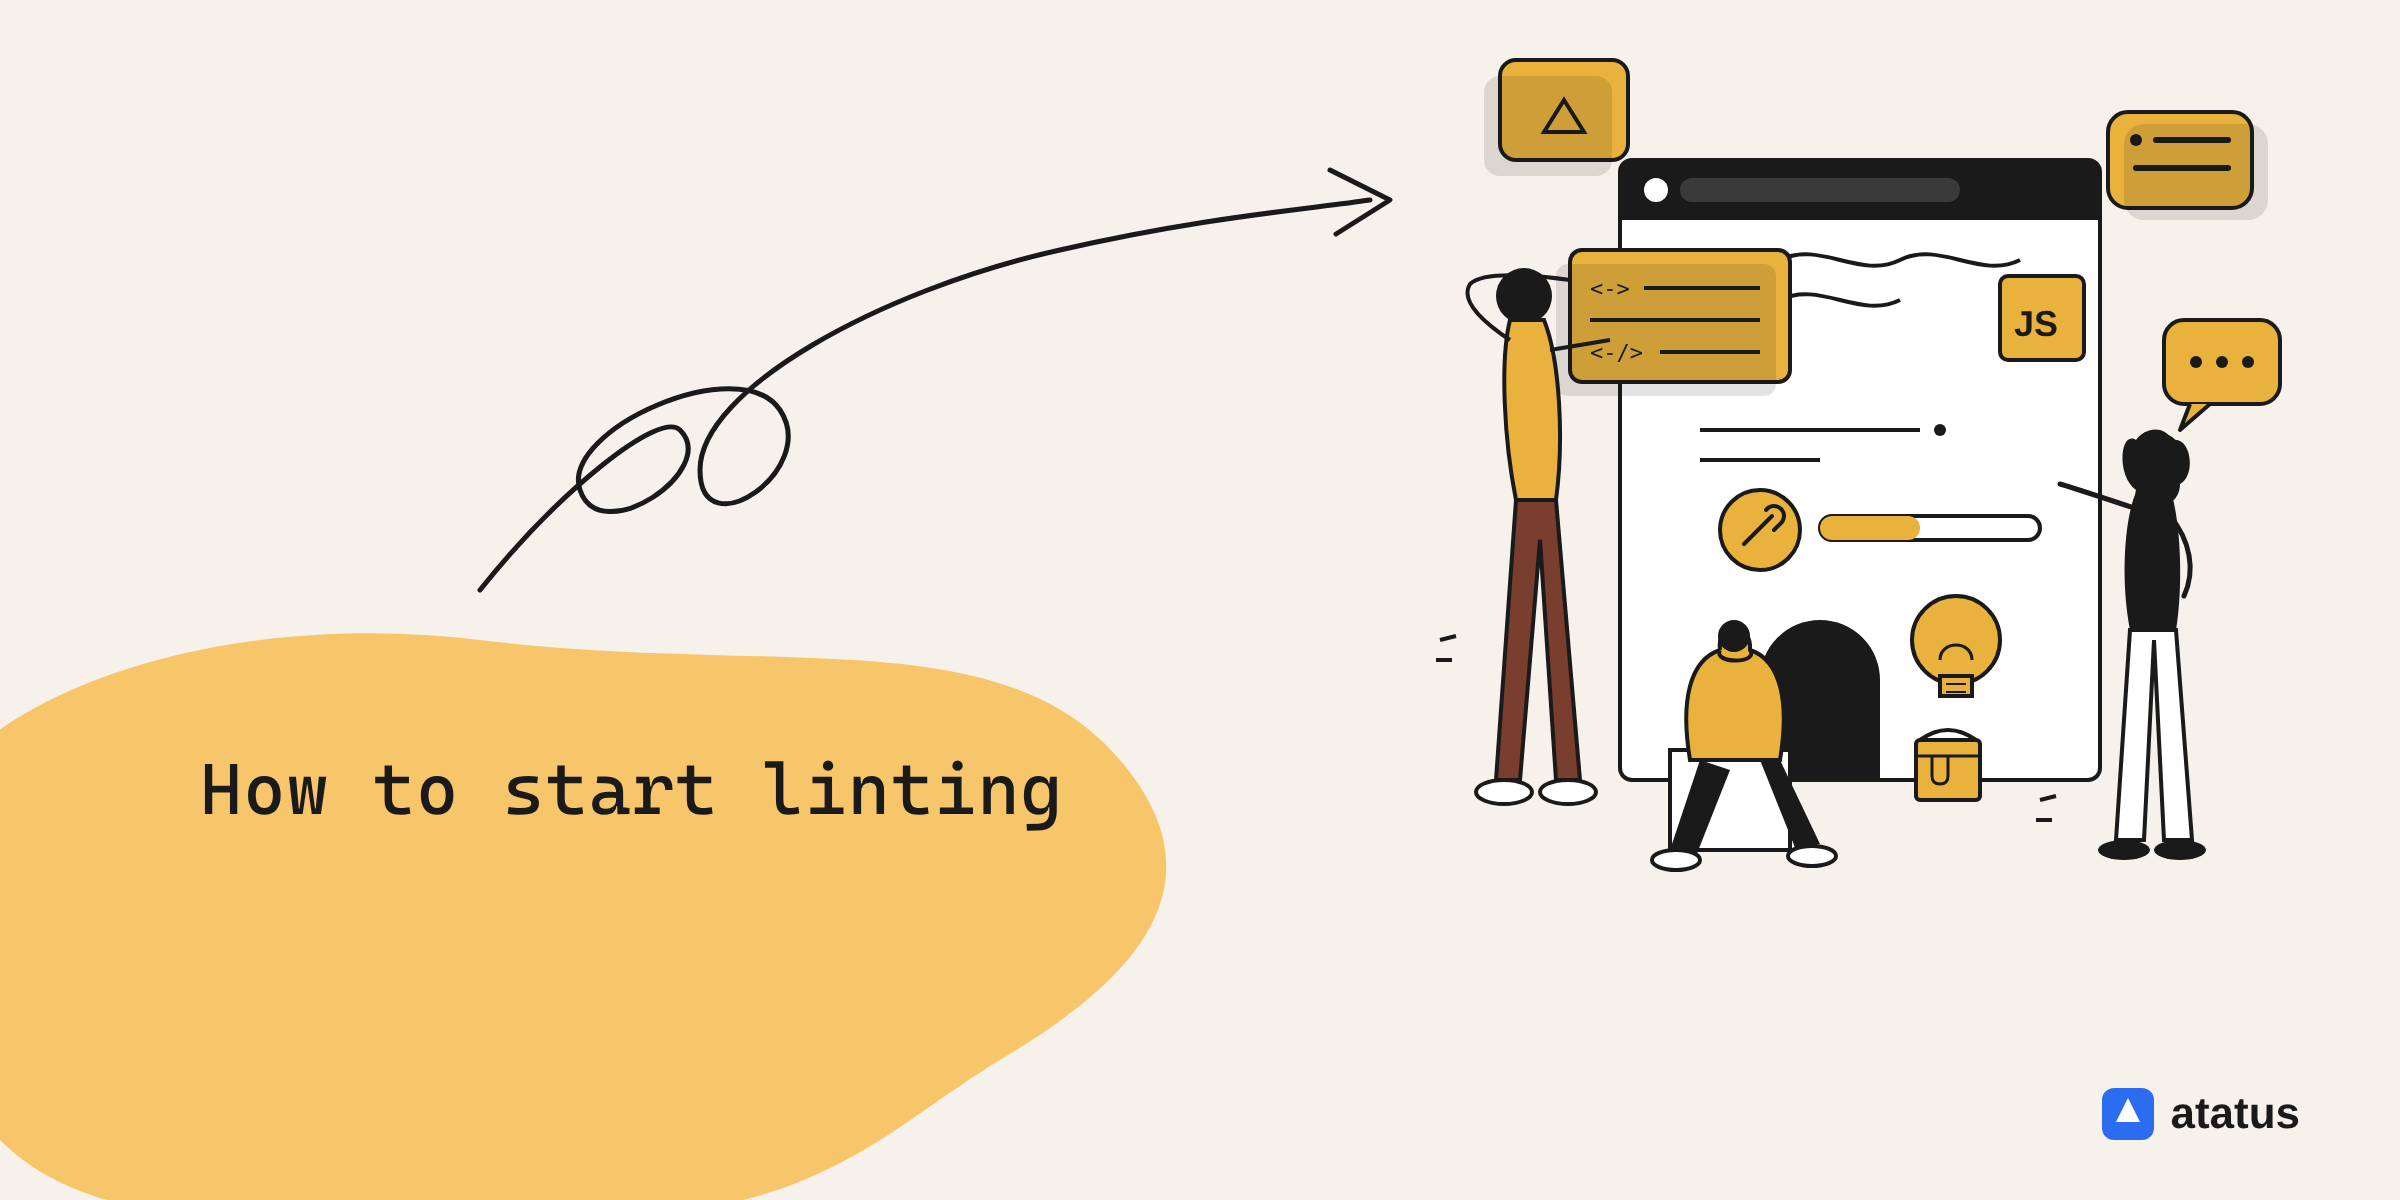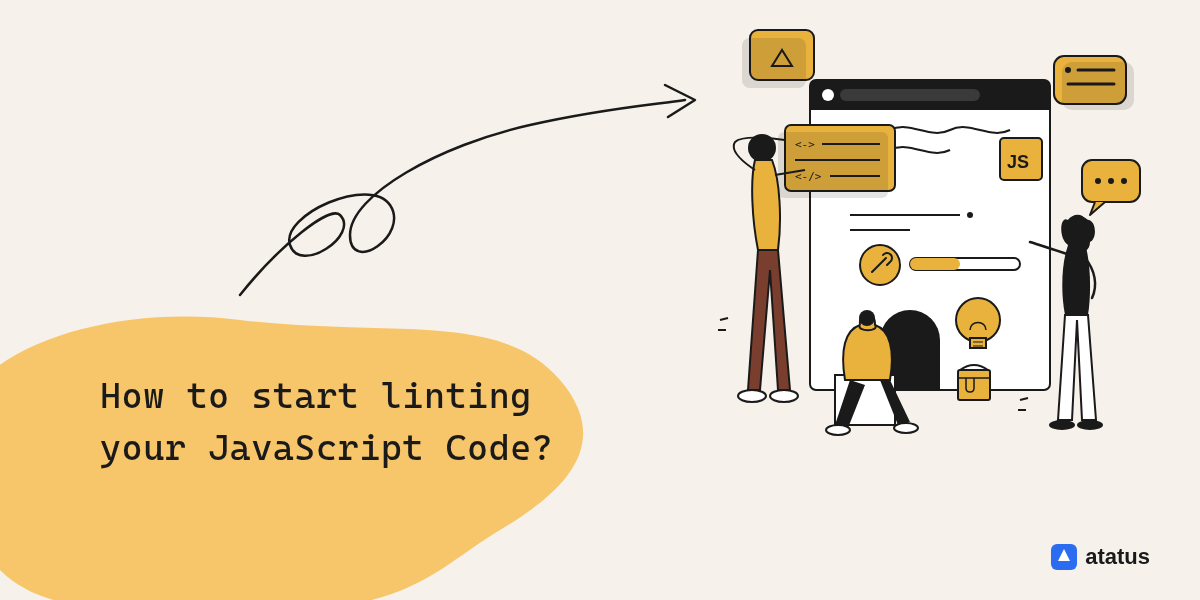--- a/index.html
+++ b/index.html
@@ -19,20 +19,21 @@
   height: 330px;
 }
 .title {
   position: absolute;
   left: 100px;
   top: 370px;
   font-size: 36px;
   line-height: 1.45;
   color: #1a1a1a;
   letter-spacing: 0.5px;
+  text-align: center;
 }
 .arrow {
   position: absolute;
   left: 200px;
   top: 45px;
   width: 520px;
   height: 270px;
 }
 .illustration {
   position: absolute;
@@ -76,21 +77,20 @@
 </style>
 </head>
 <body>
 
 <svg class="blob" viewBox="0 0 680 330">
   <path d="M 20 180 C -20 80, 140 10, 300 30 C 450 48, 560 20, 620 90 C 680 160, 610 210, 560 240 C 500 276, 470 320, 340 320 C 200 320, 110 330, 60 280 C 20 240, 40 240, 20 180 Z" fill="#f7c66a"></path>
 </svg>
 
 <div class="title">
   <span>How to start linting</span><br>
-  <span>your JavaScript Code?</span>
 </div>
 
 <svg class="arrow" viewBox="0 0 520 270">
   <path d="M 40 250 C 80 200, 130 160, 140 170 C 160 190, 100 230, 90 200 C 80 170, 170 130, 190 160 C 210 190, 150 230, 150 190 C 150 150, 240 100, 330 80 C 400 64, 450 60, 485 55" fill="none" stroke="#1a1a1a" stroke-width="2.5" stroke-linecap="round"></path>
   <path d="M 465 40 L 495 55 L 468 72" fill="none" stroke="#1a1a1a" stroke-width="2.5" stroke-linecap="round" stroke-linejoin="round"></path>
 </svg>
 
 <svg class="illustration" viewBox="0 0 480 440">
 
   <rect x="70" y="10" width="64" height="50" rx="8" fill="#e8b23d" stroke="#1a1a1a" stroke-width="2"></rect>

